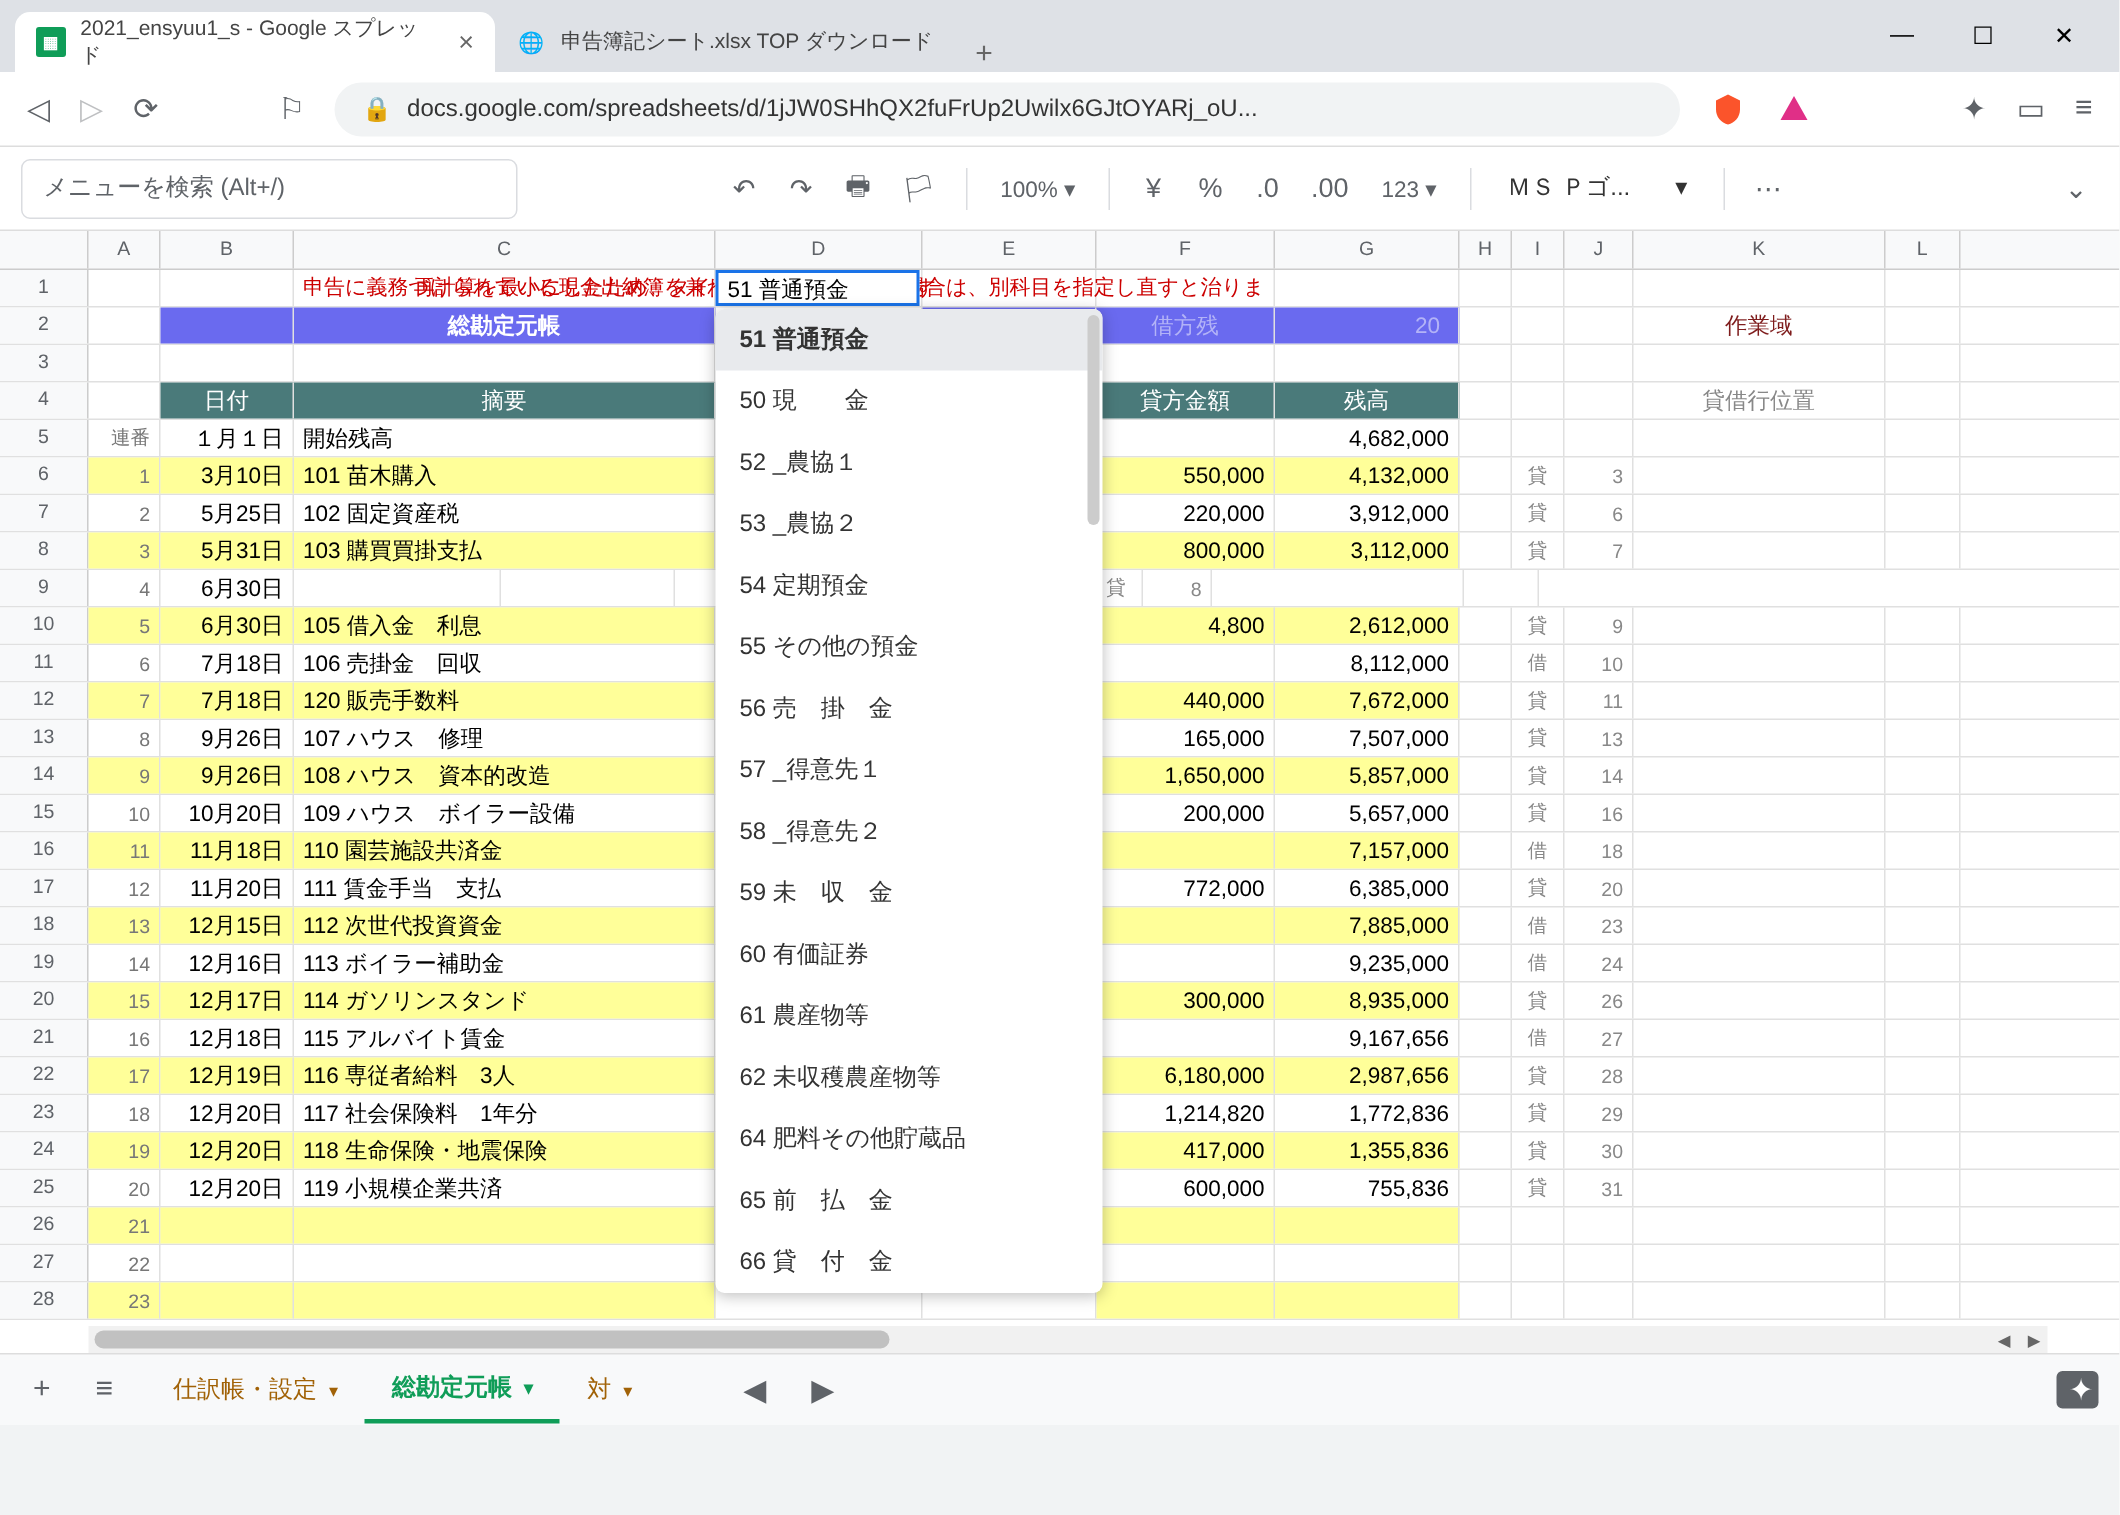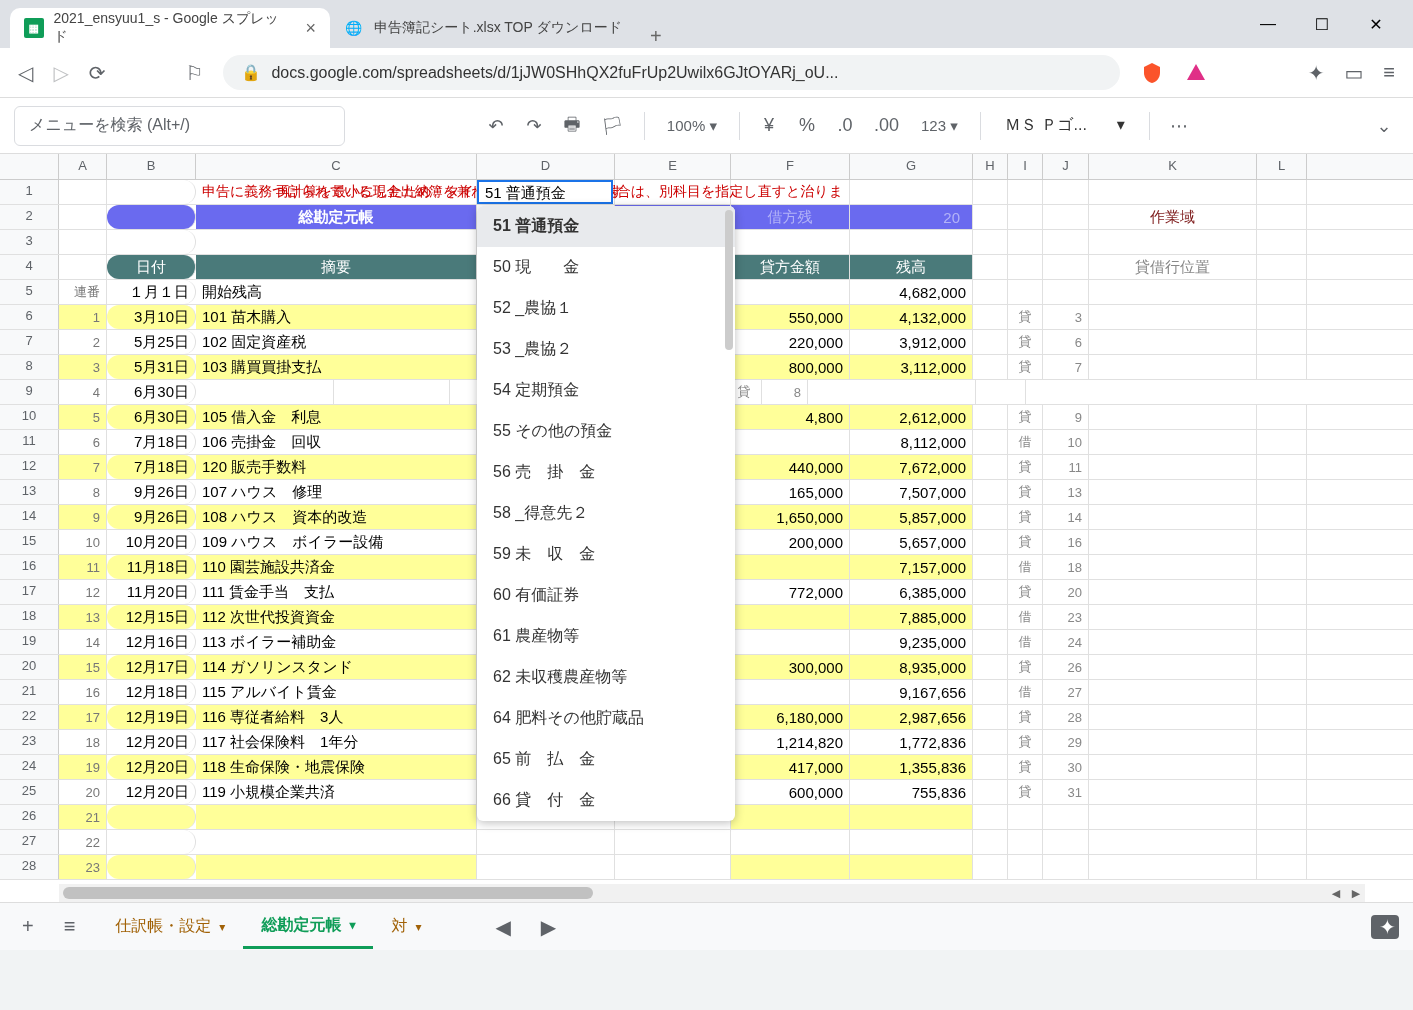--- a/index.html
+++ b/index.html
@@ -34,21 +34,21 @@
 
 
 .sheet-area { background: #fff; overflow: hidden; position: relative; height: 748px; }
 .col-headers { display: flex; height: 26px; border-bottom: 1px solid #ccc; background: #f8f9fa; }
 .corner { width: 59px; border-right: 1px solid #ccc; }
 .col-h { border-right: 1px solid #ccc; text-align: center; font-size: 13px; color: #5f6368; padding-top: 4px; }
 .row { display: flex; height: 25px; border-bottom: 1px solid #e0e0e0; }
 .row-h { width: 59px; border-right: 1px solid #ccc; background: #f8f9fa; text-align: center; font-size: 13px; color: #5f6368; padding-top: 3px; }
 .cell { border-right: 1px solid #e0e0e0; font-size: 15px; padding: 2px 6px; display: flex; align-items: center; overflow: visible; white-space: nowrap; }
 .c-A { width: 48px; justify-content: flex-end; font-size: 13px; color: #777; }
-.c-B { width: 89px; border-radius: 12px; }
+.c-B { width: 89px; }
 .c-C { width: 281px; }
 .c-D { width: 138px; }
 .c-E { width: 116px; }
 .c-F { width: 119px; justify-content: flex-end; }
 .c-G { width: 123px; justify-content: flex-end; }
 .c-H { width: 35px; }
 .c-I { width: 35px; justify-content: center; color: #888; font-size: 13px; }
 .c-J { width: 46px; justify-content: flex-end; color: #888; font-size: 13px; }
 .c-K { width: 168px; }
 .c-L { width: 50px; }
@@ -592,20 +592,21 @@
 
   <div class="dropdown" style="left:477px; top:52px;" id="dropdown">
     <div class="dd-scroll"></div>
   <div class="dd-item selected">51 普通預金</div>
       <div class="dd-item">50 現　　金</div>
       <div class="dd-item">52 _農協１</div>
       <div class="dd-item">53 _農協２</div>
       <div class="dd-item">54 定期預金</div>
       <div class="dd-item">55 その他の預金</div>
       <div class="dd-item">56 売　掛　金</div>
+      <div class="dd-item">57 _得意先１</div>
       <div class="dd-item">58 _得意先２</div>
       <div class="dd-item">59 未　収　金</div>
       <div class="dd-item">60 有価証券</div>
       <div class="dd-item">61 農産物等</div>
       <div class="dd-item">62 未収穫農産物等</div>
       <div class="dd-item">64 肥料その他貯蔵品</div>
       <div class="dd-item">65 前　払　金</div>
       <div class="dd-item">66 貸　付　金</div>
     </div>
 

